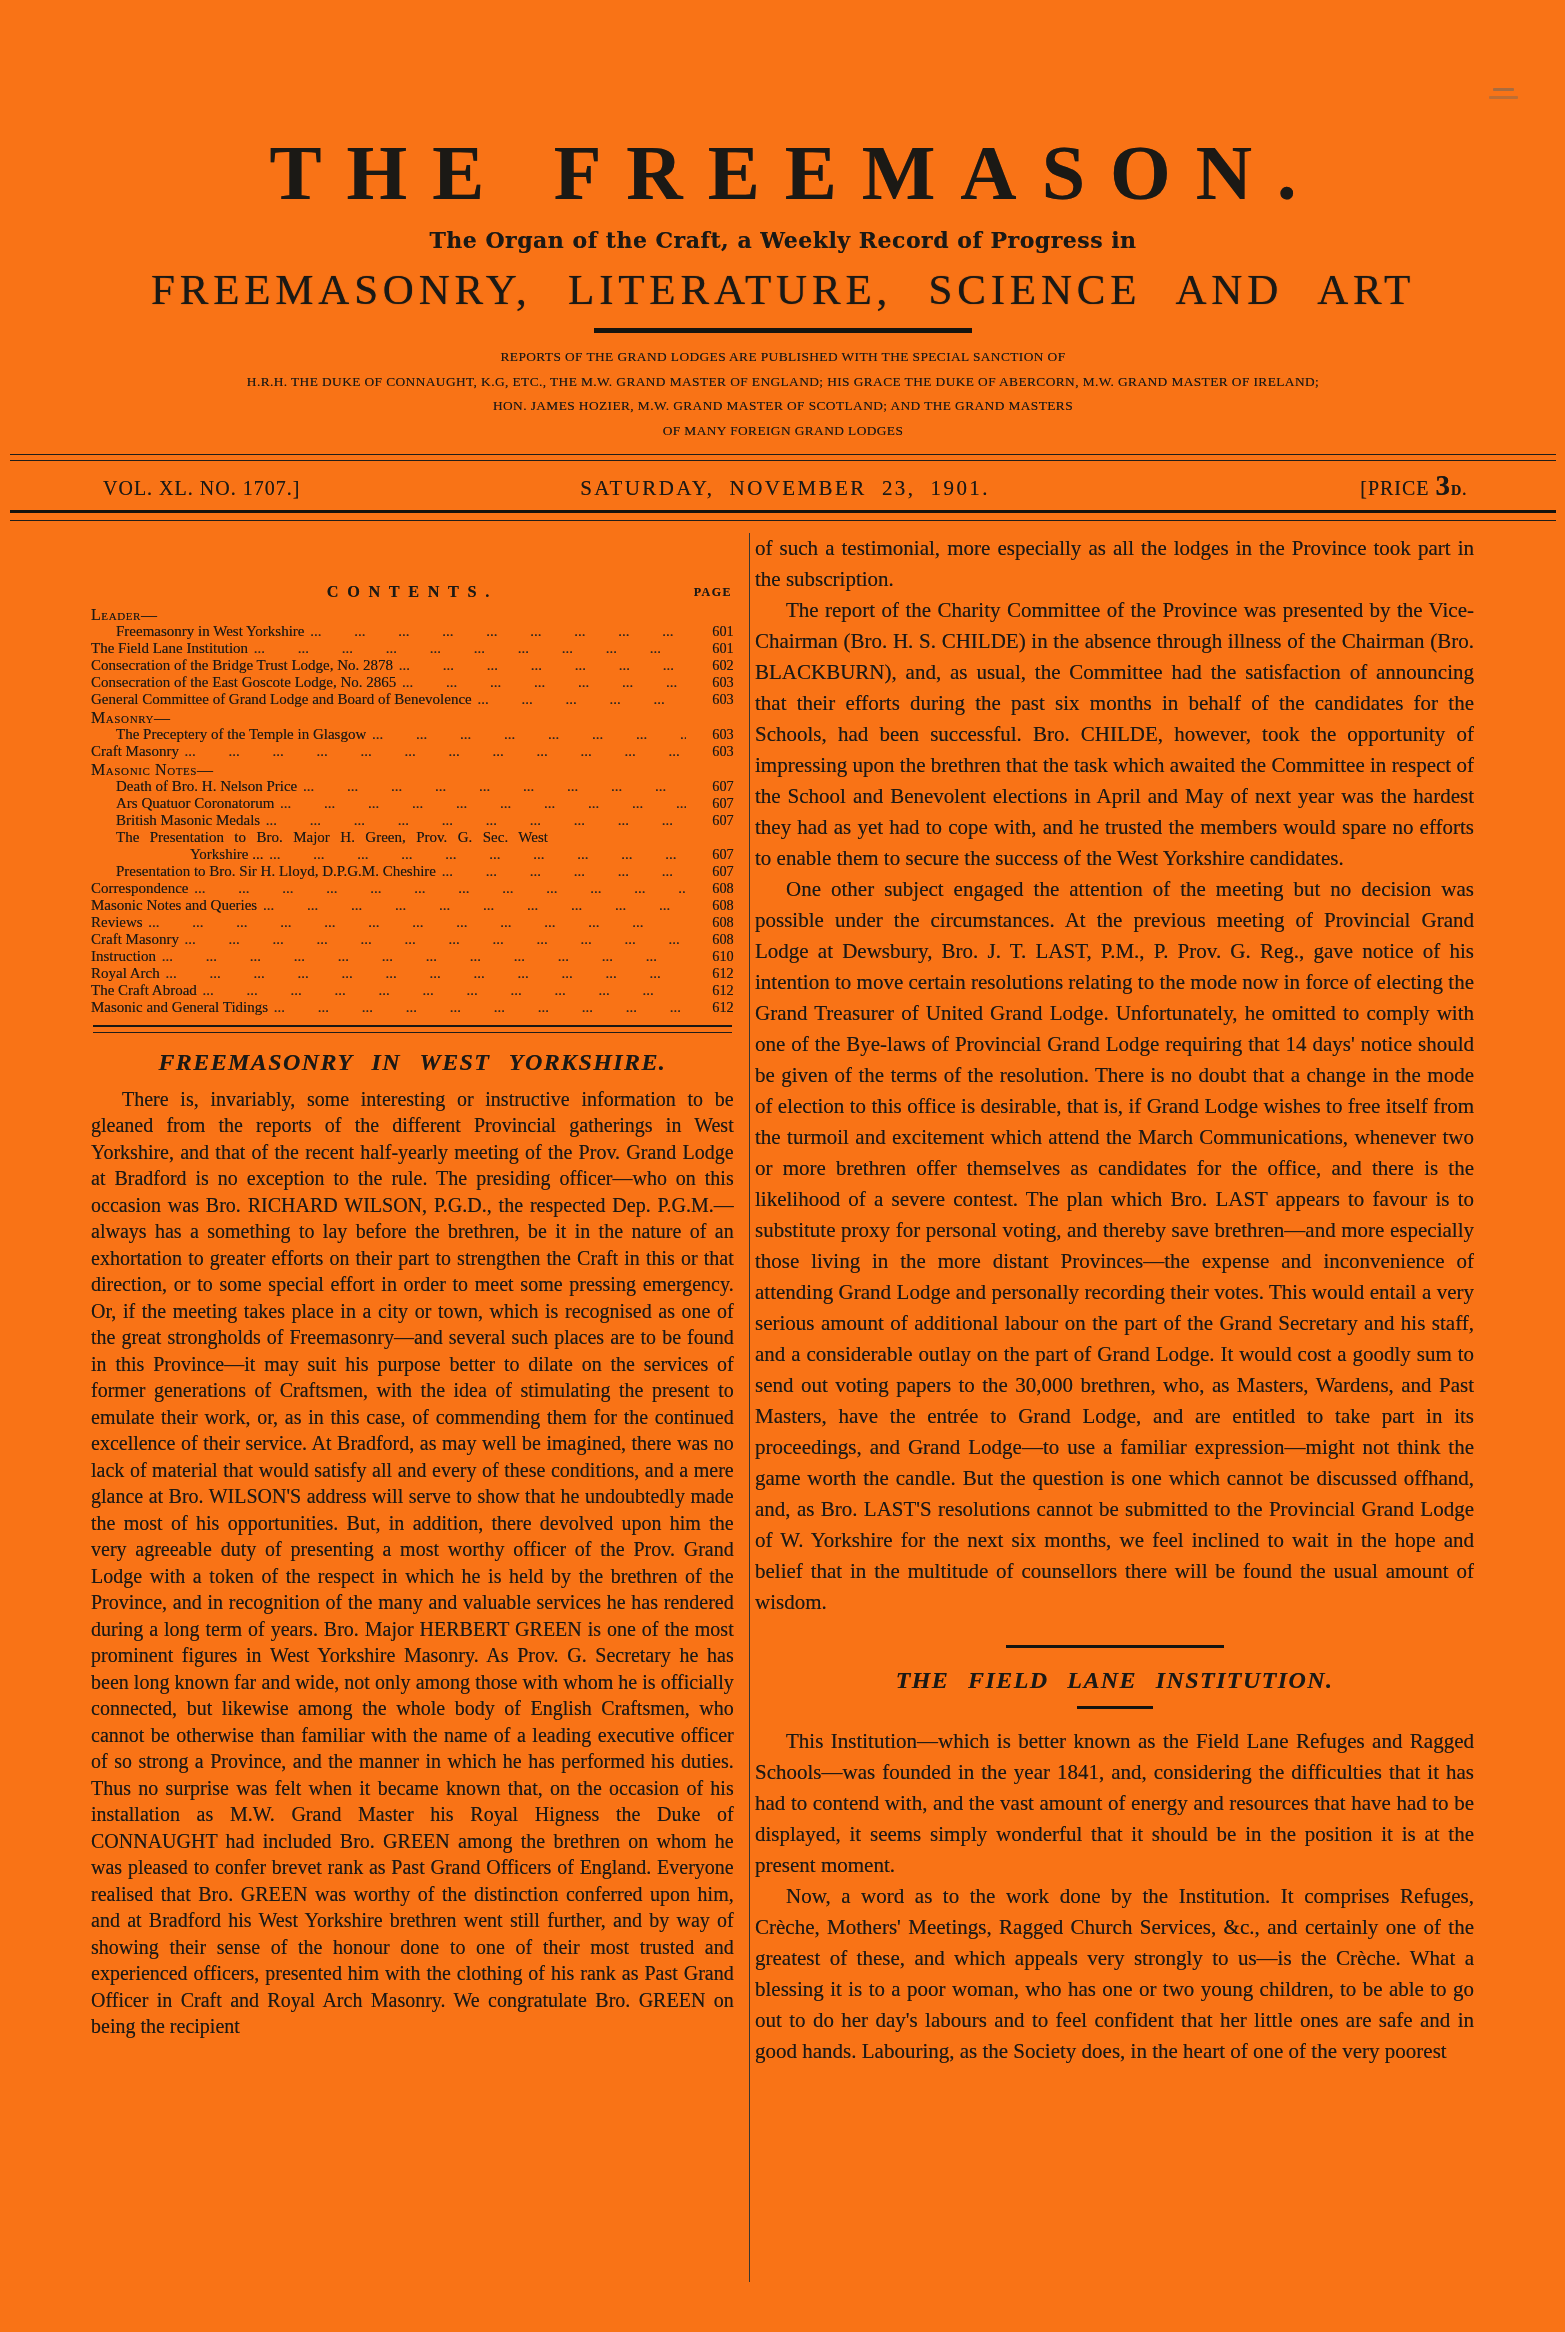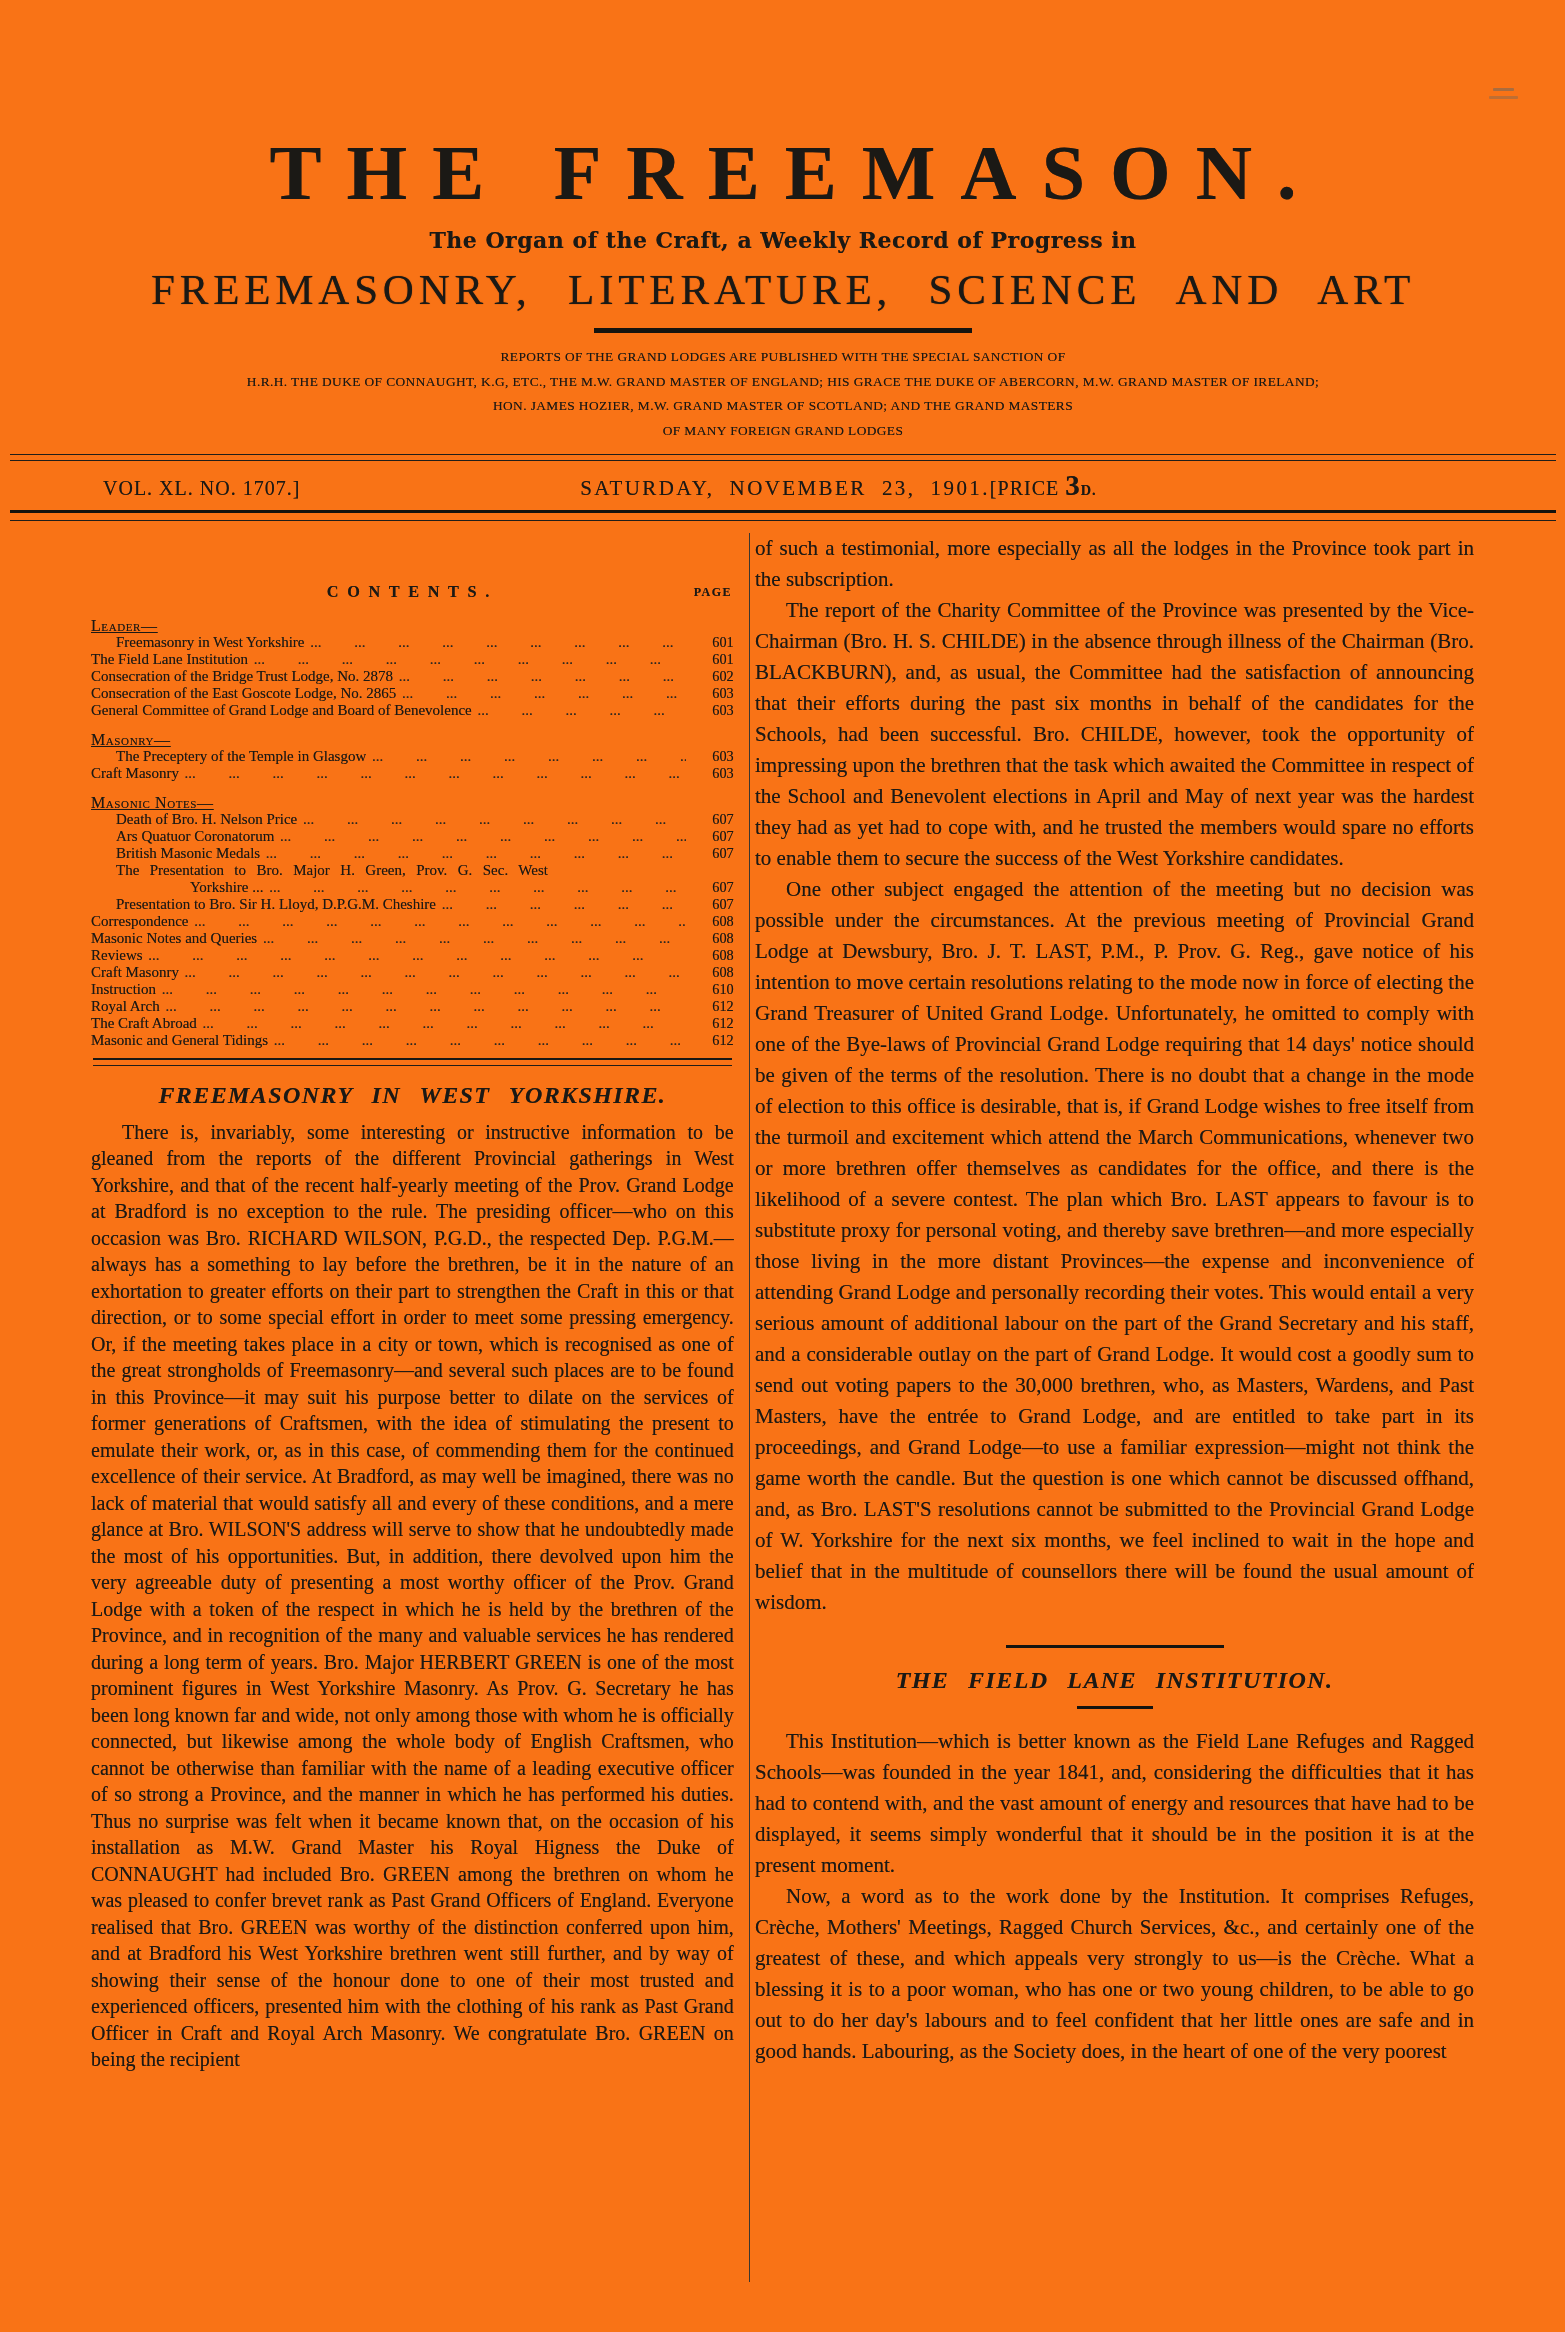--- a/index.html
+++ b/index.html
@@ -41,38 +41,38 @@
   .dbl-rule-b{height:6.7px;border-top:3.8px solid #14120d;border-bottom:1.9px solid #211e19;margin:0 9.6px;}
   .dbl-rule-c{height:4.8px;border-top:2.4px solid #1b1813;border-bottom:1px solid #211e19;margin:8.6px 1.9px 0;}
   
   .dateline{
     display:flex;align-items:baseline;
     padding:7.6px 99px 8.6px 103px;
     font-size:20px;letter-spacing:1px;white-space:nowrap;
   }
   .dl-left{flex:1;text-align:left;}
   .dl-center{flex:0 0 auto;text-align:center;font-size:21px;letter-spacing:2.4px;word-spacing:7.6px;}
-  .dl-right{flex:1;text-align:left;}
+  .dl-right{flex:1;text-align:right;}
   .price-num{font-size:29px;font-weight:bold;}
   .price-suffix{font-size:14.3px;font-weight:bold;letter-spacing:1px;}
   
   .columns{display:flex;align-items:stretch;padding:11.5px 92px 0 91px;min-height:1749px;}
   .col{box-sizing:border-box;}
   .col-left{width:658px;padding-right:15.3px;}
   .col-right{flex:1;border-left:1.9px solid #3b3730;padding-left:5px;}
   
   .contents-head{position:relative;text-align:center;height:23px;padding-top:1.9px;margin-top:48px;}
   .c-title{font-size:16.3px;font-weight:bold;letter-spacing:8.6px;}
   .page-lbl{position:absolute;right:1.9px;top:4.8px;font-size:12px;letter-spacing:1.4px;font-weight:bold;}
   .c-row{display:flex;align-items:baseline;font-size:15px;line-height:17px;}
   .c-label{white-space:nowrap;overflow:hidden;}
   .c-leader{flex:1;overflow:hidden;white-space:nowrap;margin:0 5.7px;color:#2c2924;}
   .c-leader::before{content:"... ... ... ... ... ... ... ... ... ... ... ...";word-spacing:29px;}
   .c-page{width:42px;flex-shrink:0;text-align:right;font-size:14.3px;}
-  .c-row.section{margin-top:12px;text-decoration:underline;}
+  .c-row.section{margin-top:1px;}
   .c-row.section .c-label{font-variant:small-caps;font-size:16px;letter-spacing:0.6px;}
   .c-row.section .c-leader::before{content:"";}
   .c-row.ind1 .c-label{padding-left:25px;}
   .c-row.ind3 .c-label{padding-left:99px;}
   .c-row.line .c-leader::before{content:"";}
   .c-row.line .c-label{word-spacing:6.7px;}
   
   .article-head{
     text-align:center;font-style:italic;font-weight:bold;
     font-size:24px;letter-spacing:1.4px;word-spacing:11.5px;

